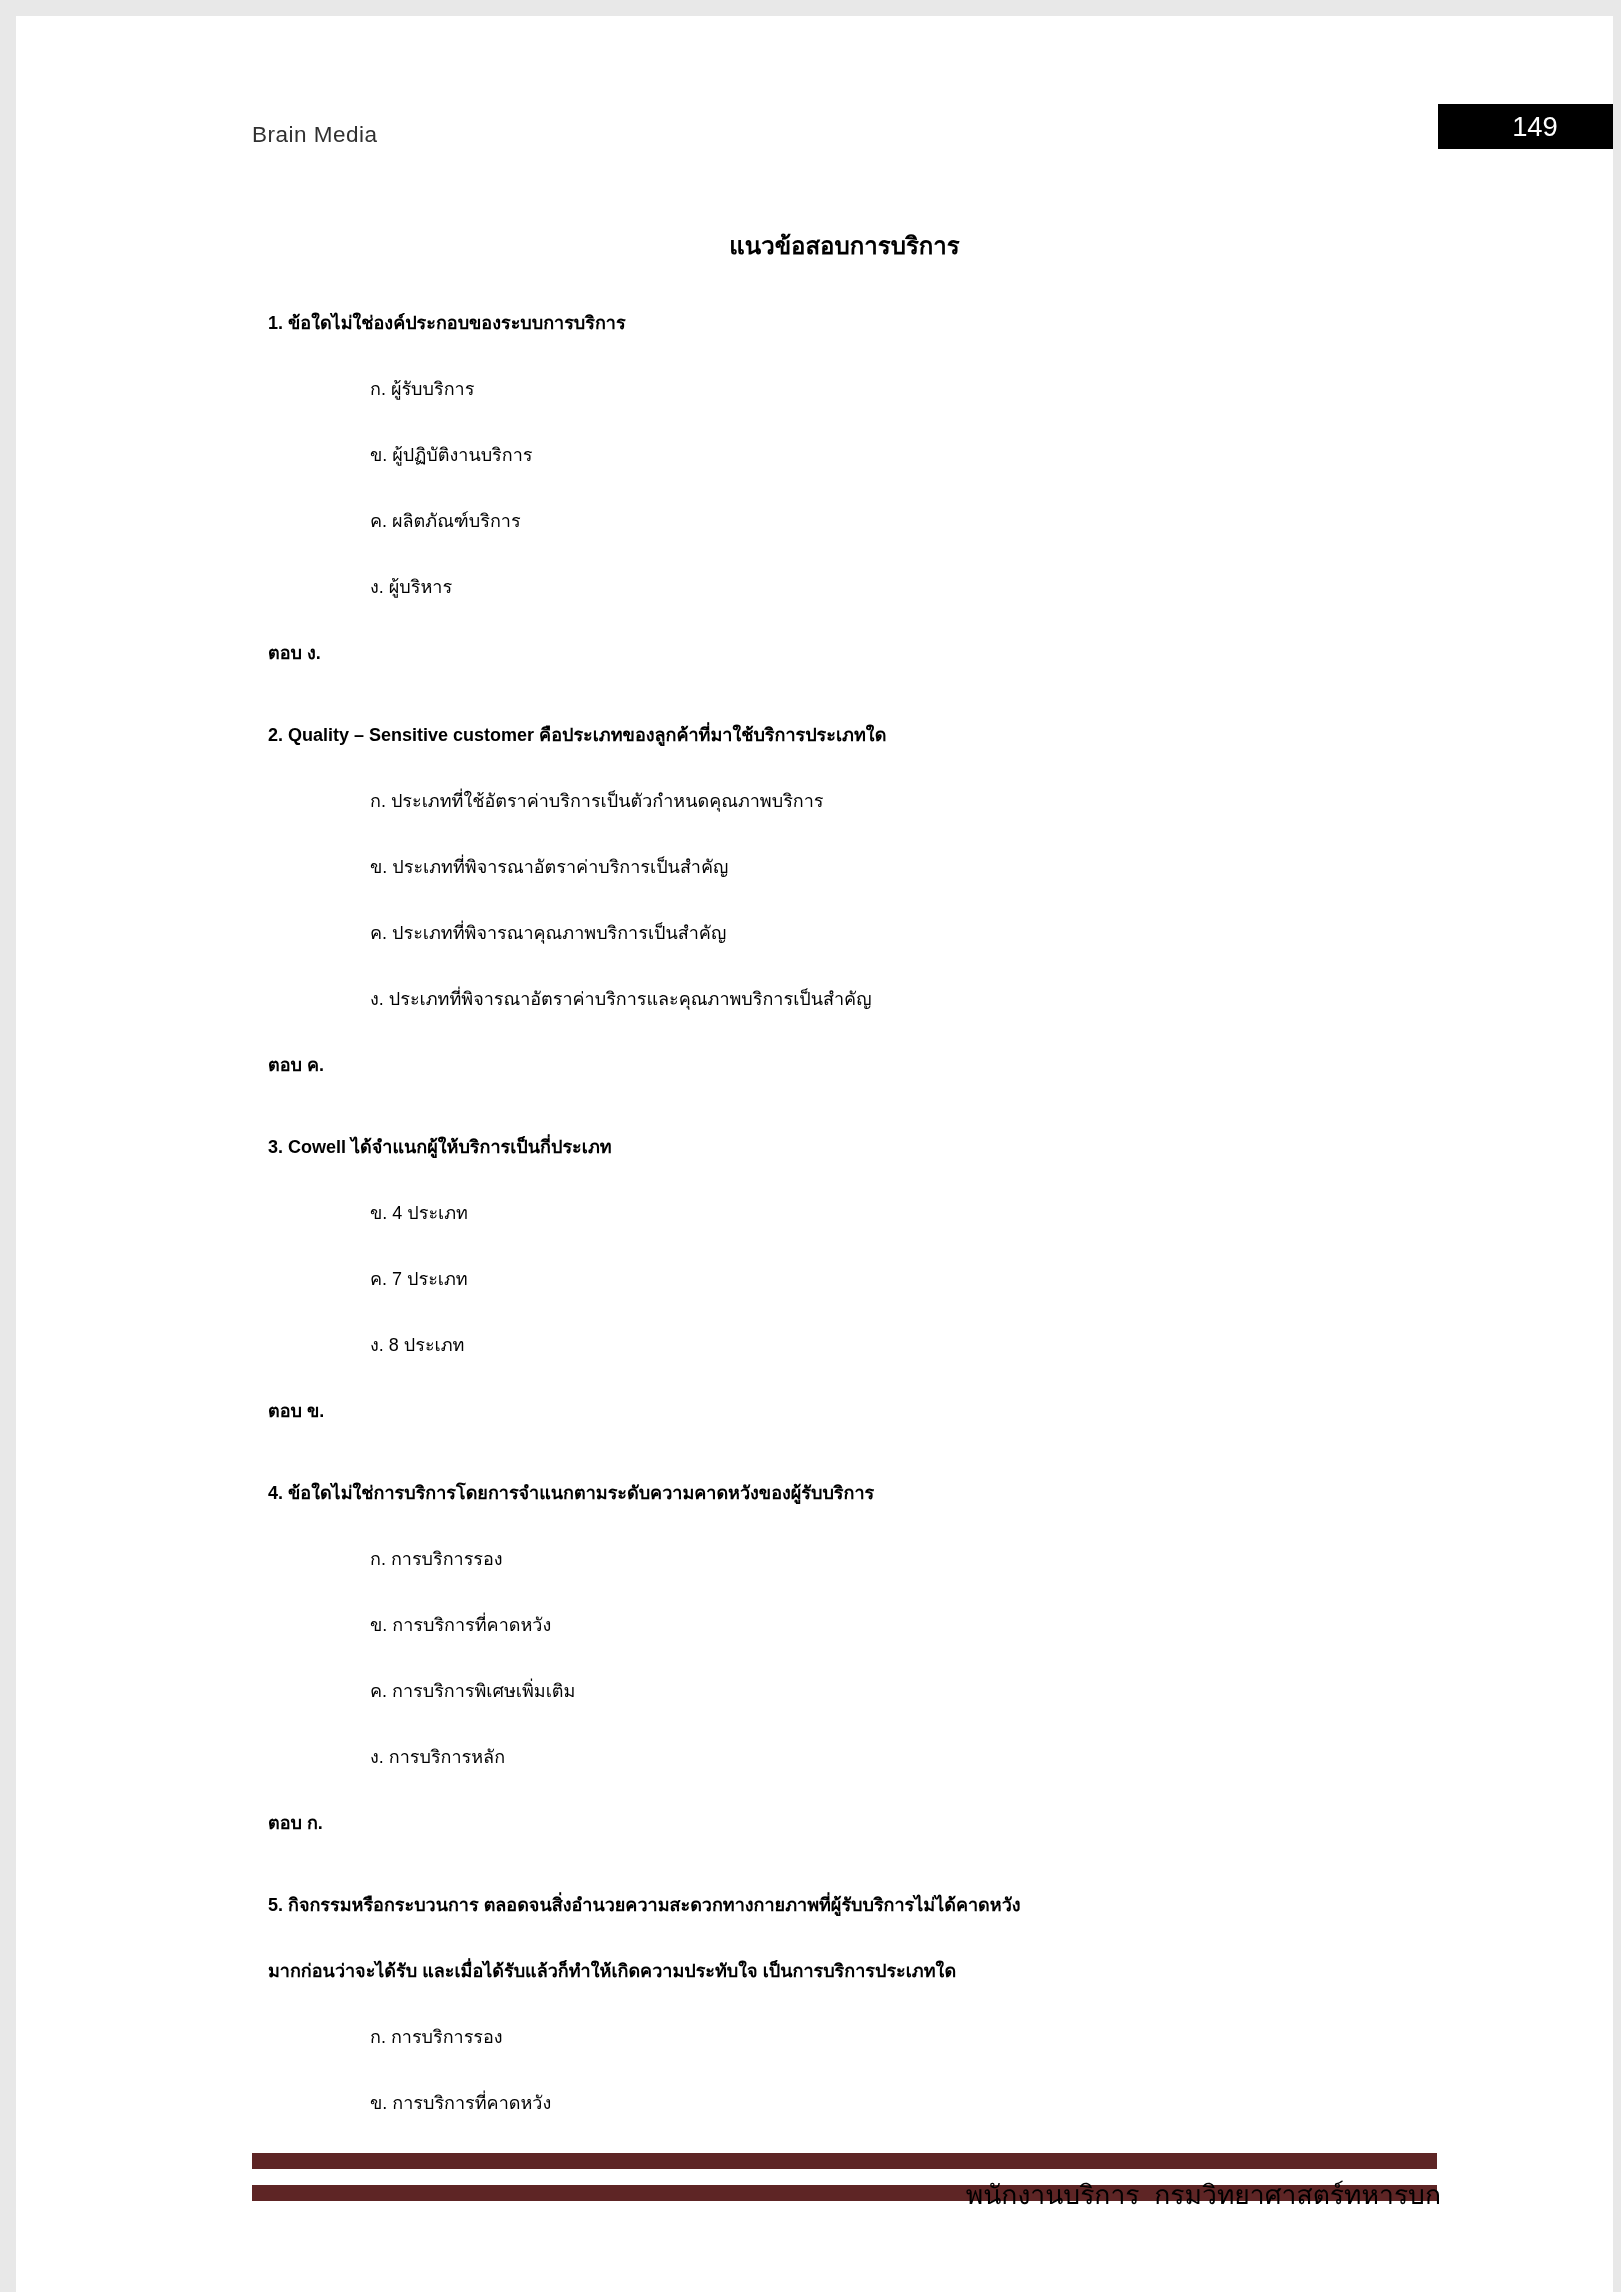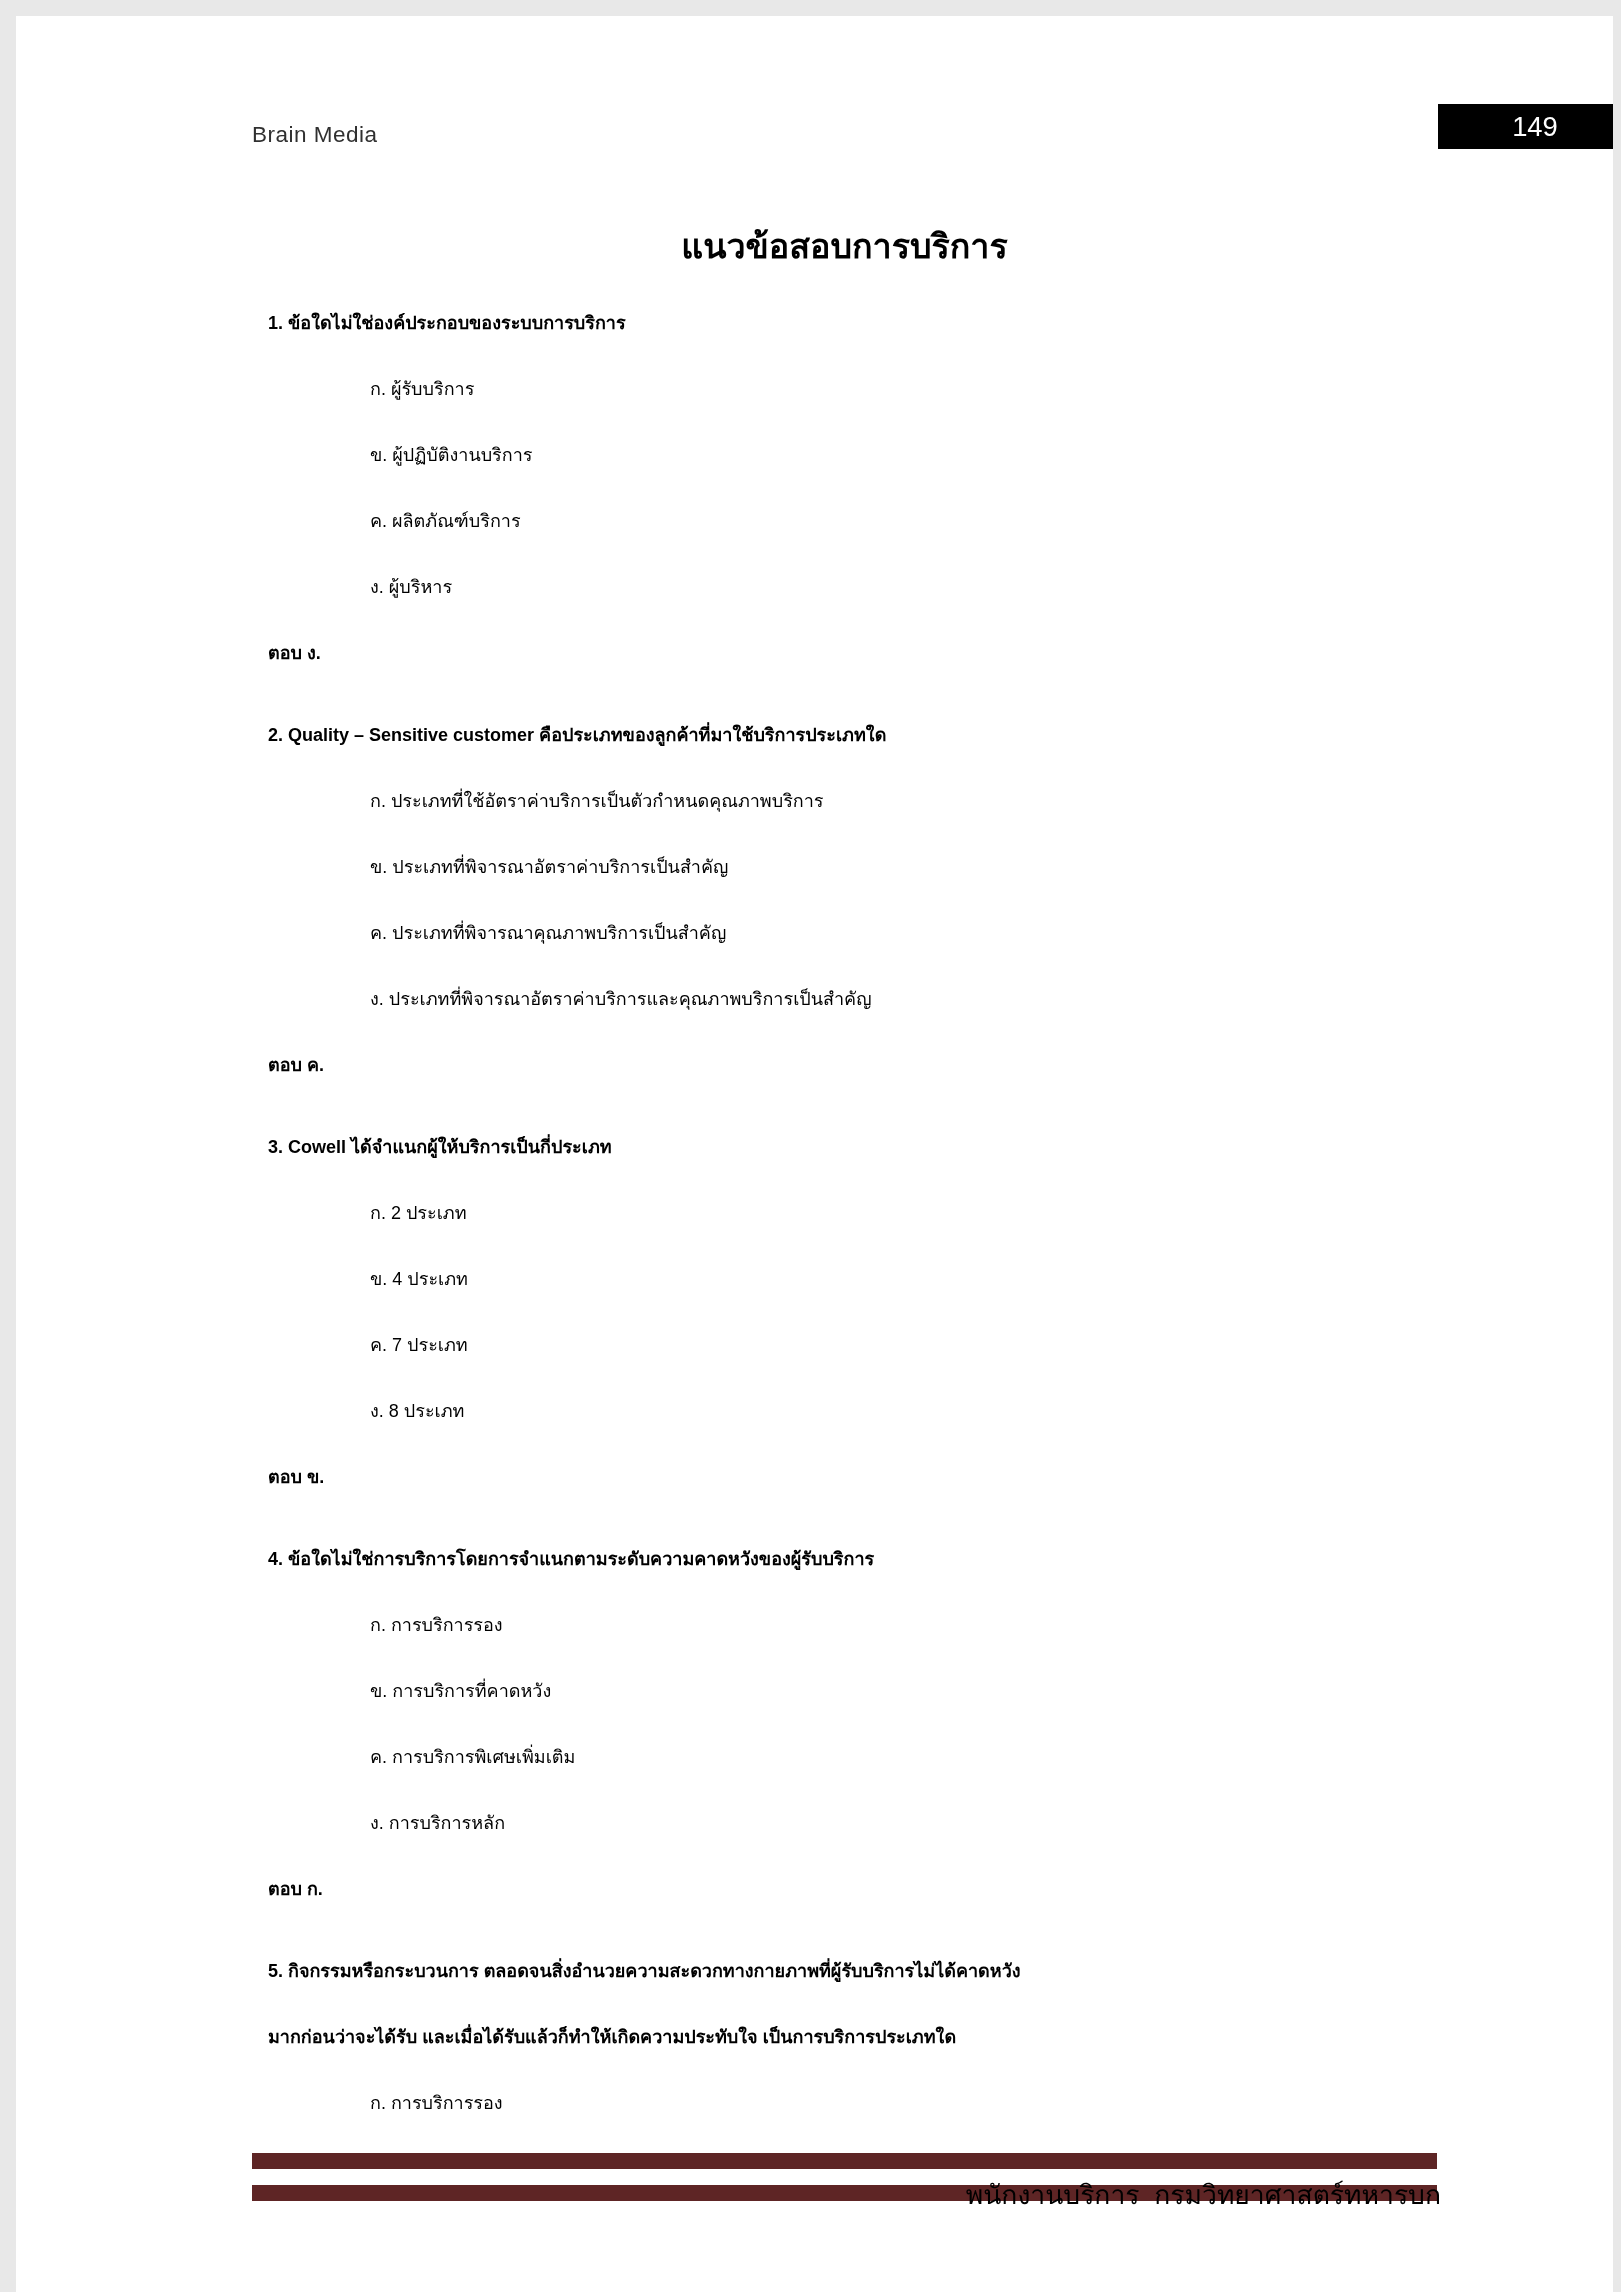--- a/index.html
+++ b/index.html
@@ -44,21 +44,21 @@
     position: absolute;
     left: 228px;
     top: 186px;
     width: 1201px;
   }
   .doc-title {
     height: 71px;
     display: flex;
     align-items: center;
     justify-content: center;
-    font-size: 34px;
+    font-size: 24px;
     font-weight: 700;
     white-space: nowrap;
   }
   .line {
     height: 66px;
     display: flex;
     align-items: center;
     font-size: 18px;
     white-space: nowrap;
   }
@@ -112,21 +112,20 @@
       <div class="line q-text">2. Quality – Sensitive customer คือประเภทของลูกค้าที่มาใช้บริการประเภทใด</div>
       <div class="line option">ก. ประเภทที่ใช้อัตราค่าบริการเป็นตัวกำหนดคุณภาพบริการ</div>
       <div class="line option">ข. ประเภทที่พิจารณาอัตราค่าบริการเป็นสำคัญ</div>
       <div class="line option">ค. ประเภทที่พิจารณาคุณภาพบริการเป็นสำคัญ</div>
       <div class="line option">ง. ประเภทที่พิจารณาอัตราค่าบริการและคุณภาพบริการเป็นสำคัญ</div>
       <div class="line answer">ตอบ ค.</div>
     </div>
 
     <div>
       <div class="line q-text">3. Cowell ได้จำแนกผู้ให้บริการเป็นกี่ประเภท</div>
-      <div class="line option">ก. 2 ประเภท</div>
       <div class="line option">ข. 4 ประเภท</div>
       <div class="line option">ค. 7 ประเภท</div>
       <div class="line option">ง. 8 ประเภท</div>
       <div class="line answer">ตอบ ข.</div>
     </div>
 
     <div>
       <div class="line q-text">4. ข้อใดไม่ใช่การบริการโดยการจำแนกตามระดับความคาดหวังของผู้รับบริการ</div>
       <div class="line option">ก. การบริการรอง</div>
       <div class="line option">ข. การบริการที่คาดหวัง</div>

